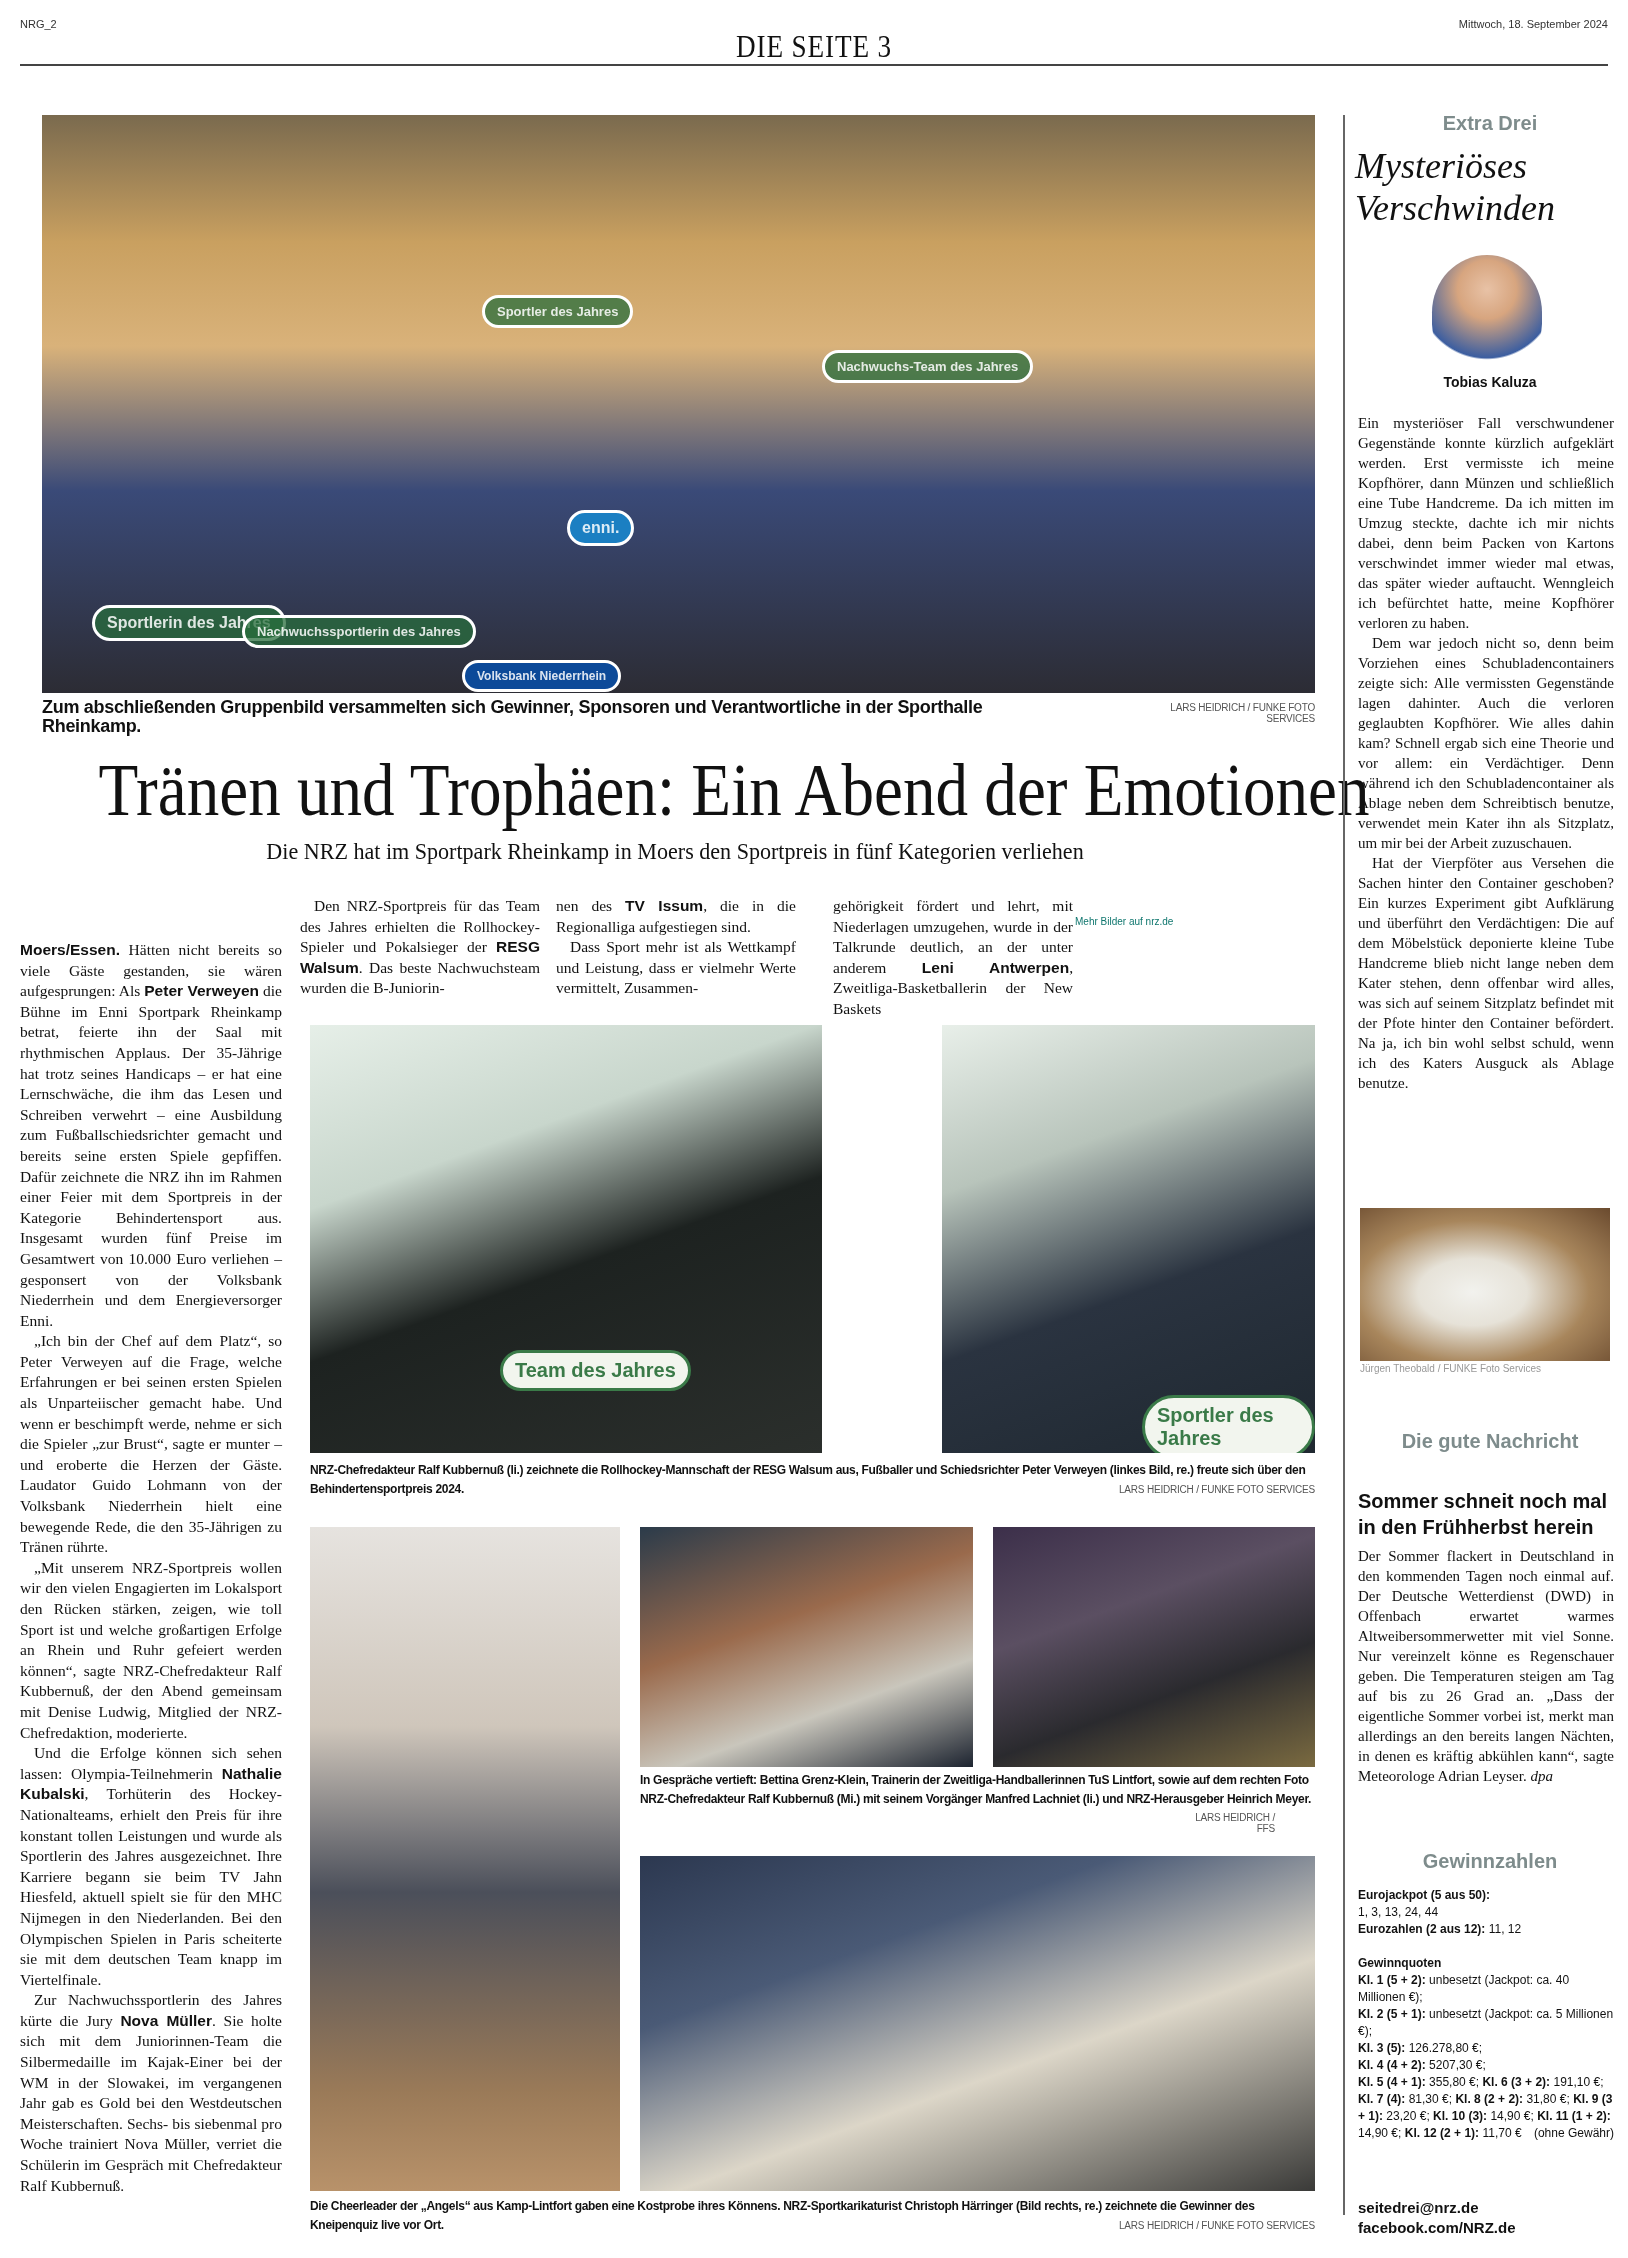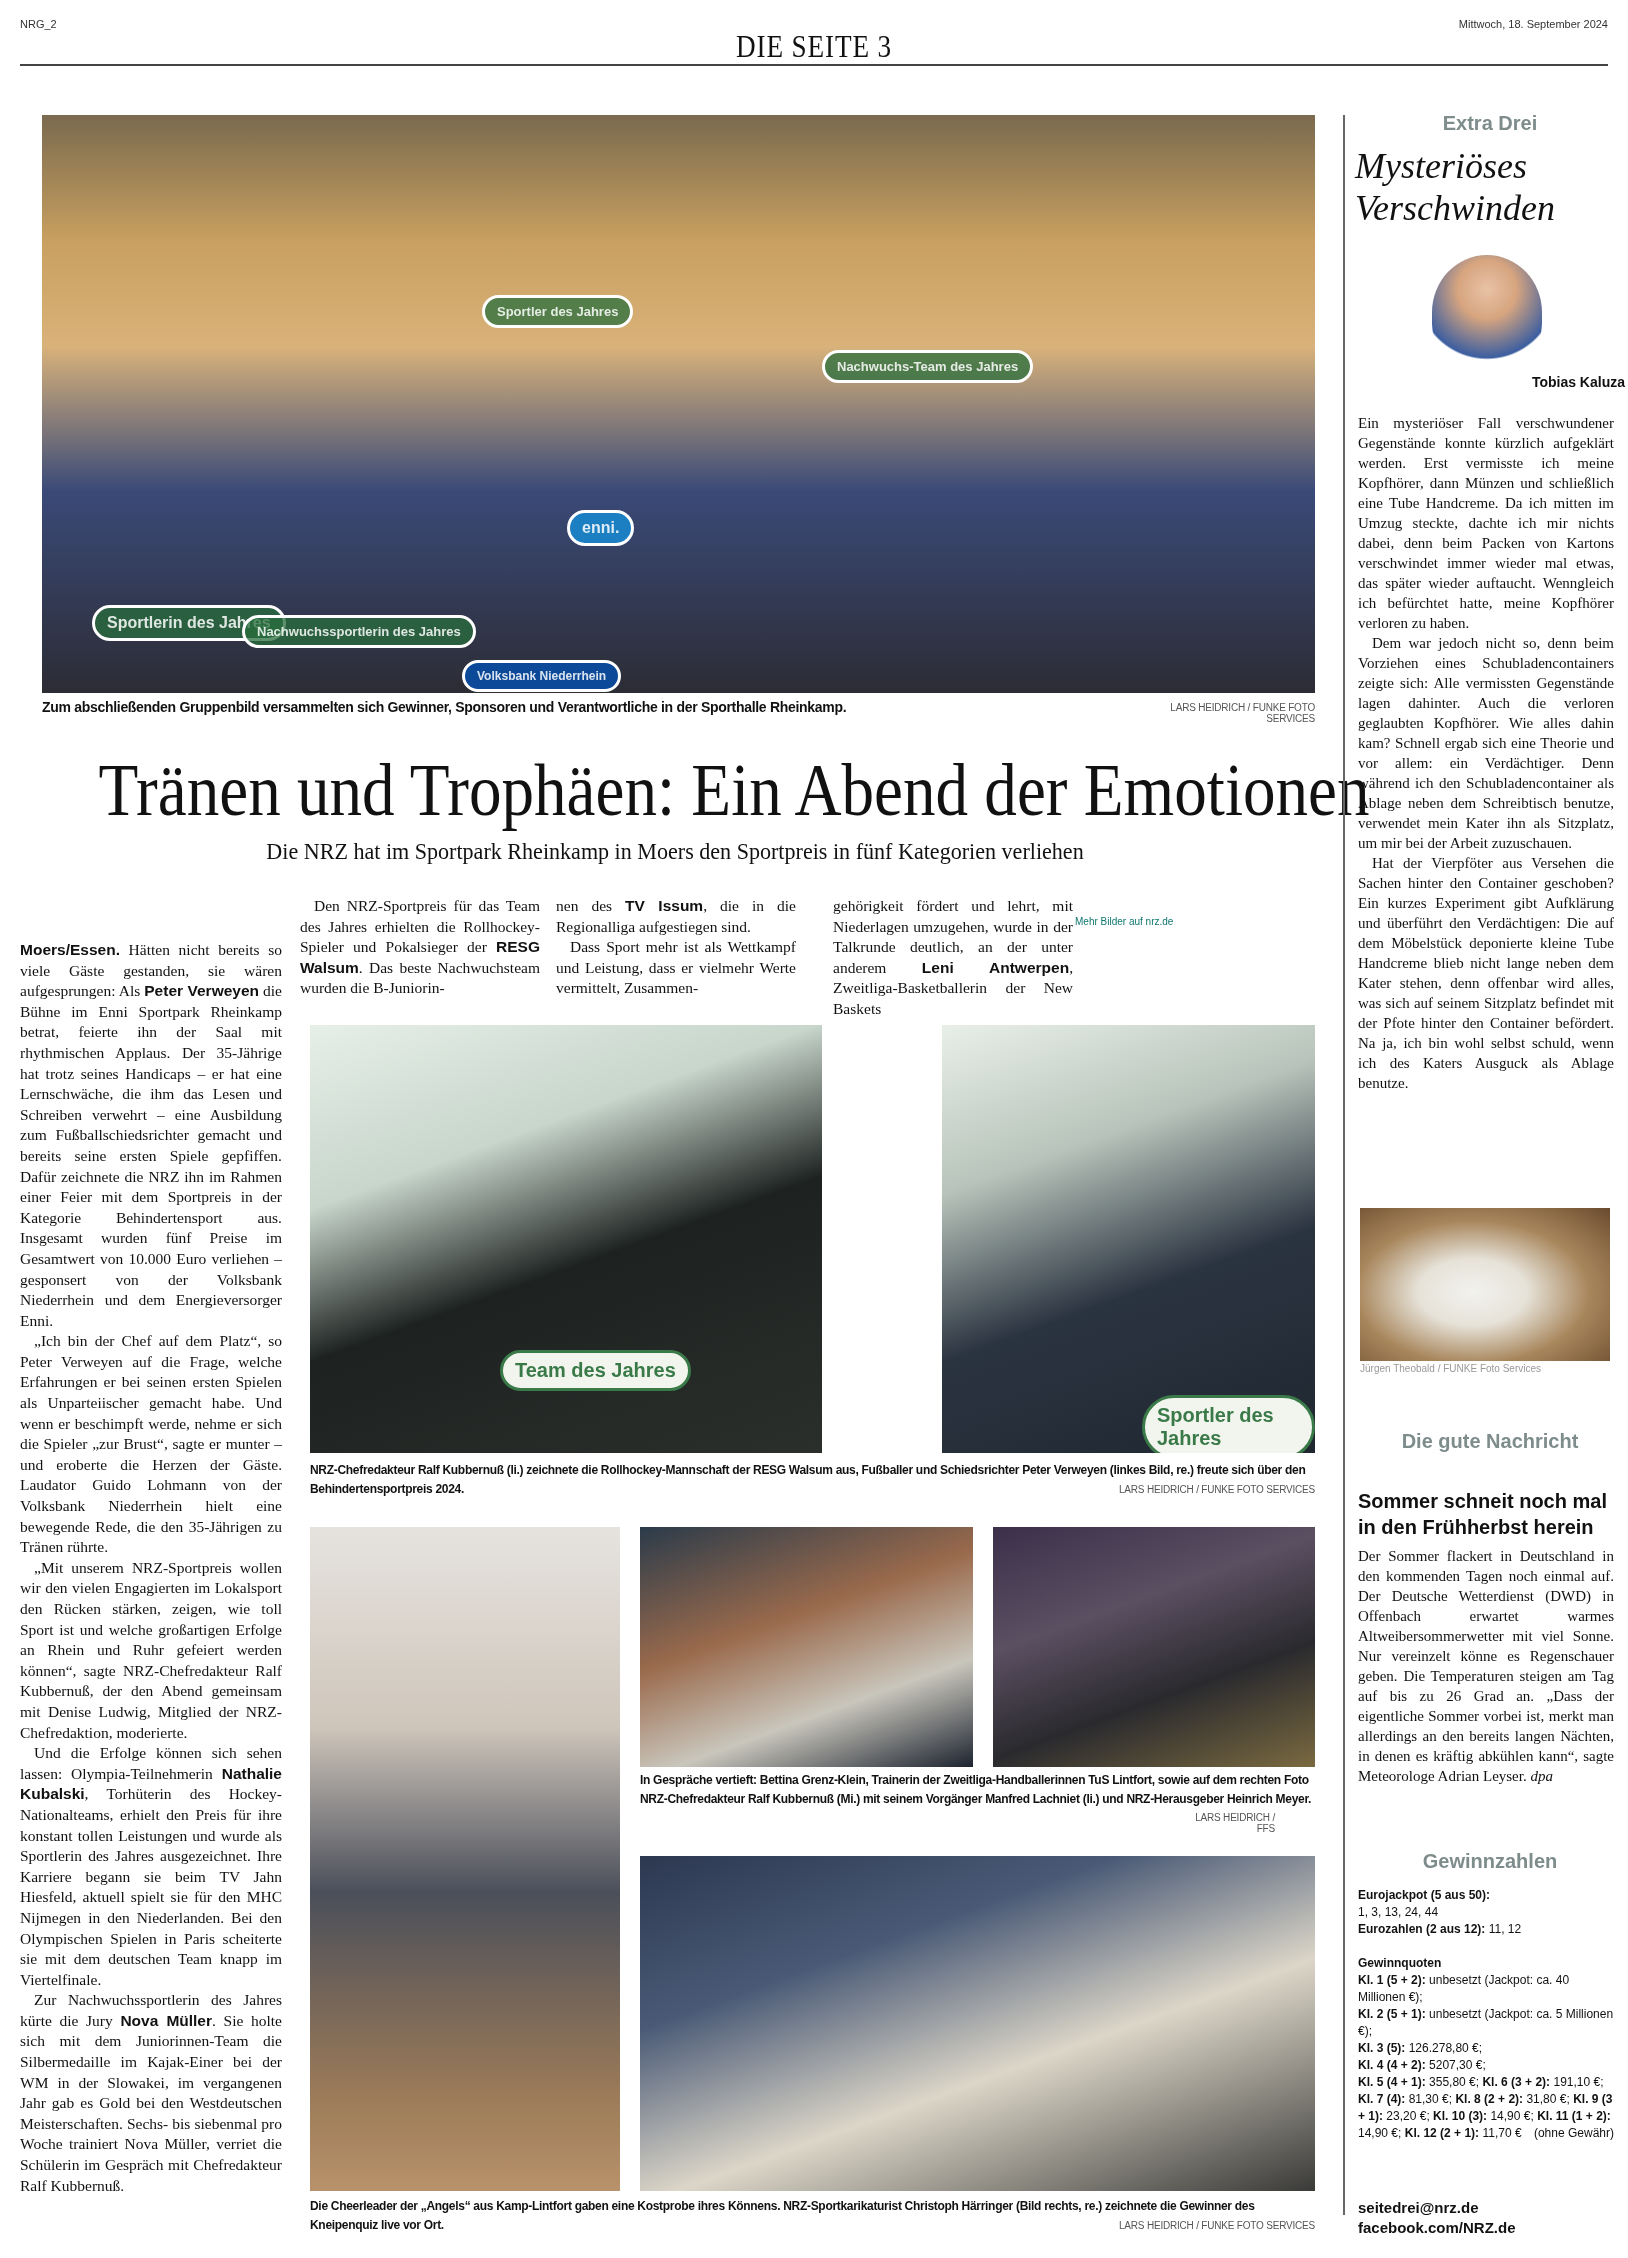--- a/index.html
+++ b/index.html
@@ -27,21 +27,21 @@
   #headline{left:20px;width:1310px;top:745px;text-align:center;font-size:74px;line-height:90px;font-family:"Liberation Serif",serif;white-space:nowrap;transform:scaleX(0.88);transform-origin:center}
   #subhead{left:20px;width:1310px;top:838px;text-align:center;font-size:24px;font-family:"Liberation Serif",serif;transform:scaleX(0.92)}
   .col{position:absolute;font-size:15.5px;line-height:20.6px;text-align:justify;hyphens:auto;color:#111}
   .col p{text-indent:14px}
   .col p.first{text-indent:0}
   .col b{font-family:"Liberation Sans",sans-serif;font-weight:bold}
   #vrule{left:1343px;top:115px;width:2px;height:2100px;background:#666}
   .kicker{position:absolute;left:1355px;width:270px;text-align:center;font-family:"Liberation Sans",sans-serif;font-weight:bold;color:#7e8c8c;font-size:20px}
   #extra-title{left:1355px;width:270px;top:145px;text-align:left;font-family:"Liberation Serif",serif;font-style:italic;font-size:36px;line-height:42px}
   #avatar{left:1432px;top:255px;width:110px;height:115px;border-radius:50% 50% 40% 40%;background:radial-gradient(circle at 50% 30%,#e8c2a6 0%,#d7a57f 30%,#3c5ea0 70%,#fff 72%)}
-  #author{left:1355px;width:270px;top:374px;text-align:right;font-family:"Liberation Sans",sans-serif;font-weight:bold;font-size:14px}
+  #author{left:1355px;width:270px;top:374px;text-align:center;font-family:"Liberation Sans",sans-serif;font-weight:bold;font-size:14px}
   #extra-body{left:1358px;width:256px;top:413px;font-size:15px;line-height:20px}
   #gute-title{left:1358px;width:256px;top:1488px;font-family:"Liberation Sans",sans-serif;font-weight:bold;font-size:20px;line-height:26px}
   #gute-body{left:1358px;width:256px;top:1546px;font-size:15px;line-height:20px}
   #lotto{left:1358px;width:256px;top:1887px;font-family:"Liberation Sans",sans-serif;font-size:12px;line-height:17px}
   #lotto b{font-weight:bold}
   #contact{left:1358px;width:256px;top:2198px;font-family:"Liberation Sans",sans-serif;font-weight:bold;font-size:15px;line-height:20px}
 </style>
 </head>
 <body>
 
@@ -51,21 +51,21 @@
 <div id="rule" class="abs"></div>
 
 <div class="photo ph-group" style="left:42px;top:115px;width:1273px;height:578px">
   <span class="ph-label" style="left:50px;top:490px">Sportlerin des Jahres</span>
   <span class="ph-label" style="left:200px;top:500px;font-size:13px">Nachwuchssportlerin des Jahres</span>
   <span class="ph-label" style="left:780px;top:235px;font-size:13px">Nachwuchs-Team des Jahres</span>
   <span class="ph-label" style="left:440px;top:180px;font-size:13px">Sportler des Jahres</span>
   <span class="ph-label" style="left:525px;top:395px;background:#1b7fc2">enni.</span>
   <span class="ph-label" style="left:420px;top:545px;font-size:12px;background:#0c4a99">Volksbank Niederrhein</span>
 </div>
-<div class="caption" style="left:42px;top:698px;width:1000px;font-size:14px">Zum abschließenden Gruppenbild versammelten sich Gewinner, Sponsoren und Verantwortliche in der Sporthalle Rheinkamp.</div>
+<div class="caption" style="left:42px;top:698px;width:1000px;font-size:18px">Zum abschließenden Gruppenbild versammelten sich Gewinner, Sponsoren und Verantwortliche in der Sporthalle Rheinkamp.</div>
 <div class="credit" style="left:1120px;top:702px;width:195px;text-align:right">LARS HEIDRICH / FUNKE FOTO SERVICES</div>
 
 <h1 id="headline" class="abs" style="font-weight:normal">Tränen und Trophäen: Ein Abend der Emotionen</h1>
 <h2 id="subhead" class="abs" style="font-weight:normal">Die NRZ hat im Sportpark Rheinkamp in Moers den Sportpreis in fünf Kategorien verliehen</h2>
 
 <div class="col" style="left:20px;top:940px;width:262px">
   <p class="first"><b>Moers/Essen.</b><span> Hätten nicht bereits so viele Gäste gestanden, sie wären aufgesprungen: Als </span><b>Peter Verweyen</b><span> die Bühne im Enni Sportpark Rheinkamp betrat, feierte ihn der Saal mit rhythmischen Applaus. Der 35-Jährige hat trotz seines Handicaps – er hat eine Lernschwäche, die ihm das Lesen und Schreiben verwehrt – eine Ausbildung zum Fußballschiedsrichter gemacht und bereits seine ersten Spiele gepfiffen. Dafür zeichnete die NRZ ihn im Rahmen einer Feier mit dem Sportpreis in der Kategorie Behindertensport aus. Insgesamt wurden fünf Preise im Gesamtwert von 10.000 Euro verliehen – gesponsert von der Volksbank Niederrhein und dem Energieversorger Enni.</span></p>
   <p>„Ich bin der Chef auf dem Platz“, so Peter Verweyen auf die Frage, welche Erfahrungen er bei seinen ersten Spielen als Unparteiischer gemacht habe. Und wenn er beschimpft werde, nehme er sich die Spieler „zur Brust“, sagte er munter – und eroberte die Herzen der Gäste. Laudator Guido Lohmann von der Volksbank Niederrhein hielt eine bewegende Rede, die den 35-Jährigen zu Tränen rührte.</p>
   <p>„Mit unserem NRZ-Sportpreis wollen wir den vielen Engagierten im Lokalsport den Rücken stärken, zeigen, wie toll Sport ist und welche großartigen Erfolge an Rhein und Ruhr gefeiert werden können“, sagte NRZ-Chefredakteur Ralf Kubbernuß, der den Abend gemeinsam mit Denise Ludwig, Mitglied der NRZ-Chefredaktion, moderierte.</p>
   <p><span>Und die Erfolge können sich sehen lassen: Olympia-Teilnehmerin </span><b>Nathalie Kubalski</b><span>, Torhüterin des Hockey-Nationalteams, erhielt den Preis für ihre konstant tollen Leistungen und wurde als Sportlerin des Jahres ausgezeichnet. Ihre Karriere begann sie beim TV Jahn Hiesfeld, aktuell spielt sie für den MHC Nijmegen in den Niederlanden. Bei den Olympischen Spielen in Paris scheiterte sie mit dem deutschen Team knapp im Viertelfinale.</span></p>

